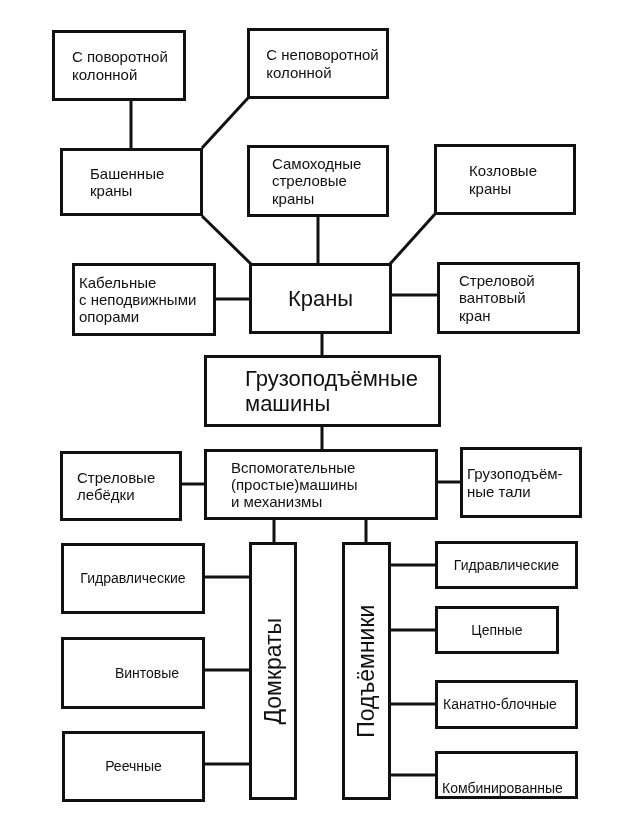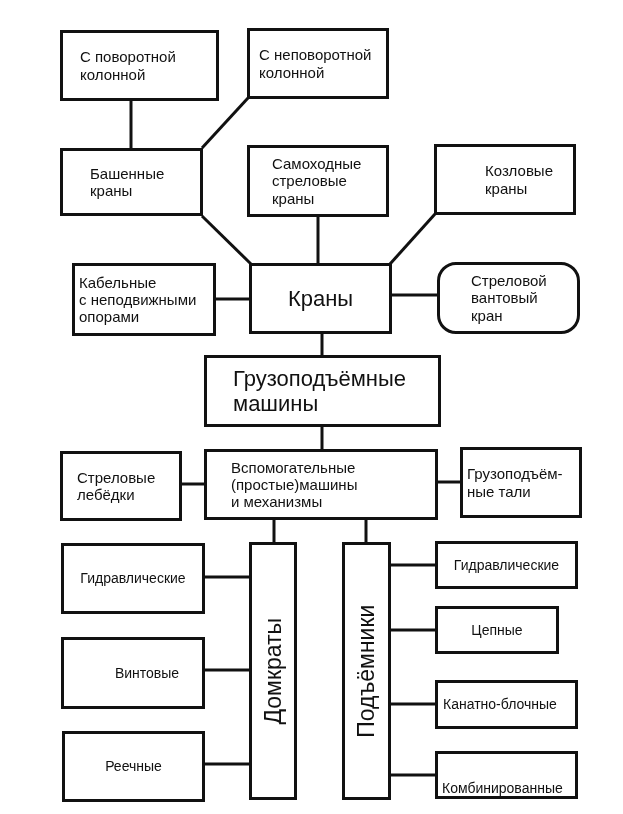--- a/index.html
+++ b/index.html
@@ -37,55 +37,55 @@
   <line x1="366" y1="519" x2="366" y2="543"></line>
   <line x1="204" y1="577" x2="250" y2="577"></line>
   <line x1="204" y1="670" x2="250" y2="670"></line>
   <line x1="204" y1="764" x2="250" y2="764"></line>
   <line x1="390" y1="565" x2="436" y2="565"></line>
   <line x1="390" y1="630" x2="436" y2="630"></line>
   <line x1="390" y1="704" x2="436" y2="704"></line>
   <line x1="390" y1="775" x2="436" y2="775"></line>
 </svg>
 
-<div class="box left t15" style="left:60px;top:30px;width:159px;height:71px;padding-left:17px;">
+<div class="box left t15" style="left:52px;top:30px;width:134px;height:71px;padding-left:17px;">
   <span>С поворотной
 колонной</span>
 </div>
-<div class="box left t15" style="left:247px;top:28px;width:142px;height:71px;padding-left:9px;">
+<div class="box left t15" style="left:247px;top:28px;width:142px;height:71px;padding-left:9px;justify-content:center;">
   <span>С неповоротной
 колонной</span>
 </div>
 <div class="box left t15" style="left:60px;top:148px;width:143px;height:68px;padding-left:27px;">
   <span>Башенные
 краны</span>
 </div>
 <div class="box left t15" style="left:247px;top:145px;width:142px;height:72px;padding-left:22px;">
   <span>Самоходные
 стреловые
 краны</span>
 </div>
-<div class="box left t15" style="left:434px;top:144px;width:142px;height:71px;padding-left:48px;">
+<div class="box left t15" style="left:434px;top:144px;width:142px;height:71px;padding-left:32px;">
   <span>Козловые
 краны</span>
 </div>
 <div class="box left t15" style="left:72px;top:263px;width:144px;height:73px;padding-left:4px;">
   <span>Кабельные
 с неподвижными
 опорами</span>
 </div>
 <div class="box center big" style="left:249px;top:263px;width:143px;height:71px;">
   <span>Краны</span>
 </div>
-<div class="box left t15" style="left:437px;top:262px;width:143px;height:72px;padding-left:31px;border-radius:19px;">
+<div class="box left t15" style="left:437px;top:262px;width:143px;height:72px;padding-left:19px;">
   <span>Стреловой
 вантовый
 кран</span>
 </div>
-<div class="box left big" style="left:204px;top:355px;width:237px;height:72px;padding-left:26px;">
+<div class="box left big" style="left:204px;top:355px;width:237px;height:72px;padding-left:38px;">
   <span>Грузоподъёмные
 машины</span>
 </div>
 <div class="box left t15" style="left:60px;top:451px;width:122px;height:70px;padding-left:14px;">
   <span>Стреловые
 лебёдки</span>
 </div>
 <div class="box left t15" style="left:204px;top:449px;width:234px;height:71px;padding-left:24px;">
   <span>Вспомогательные
 (простые)машины

